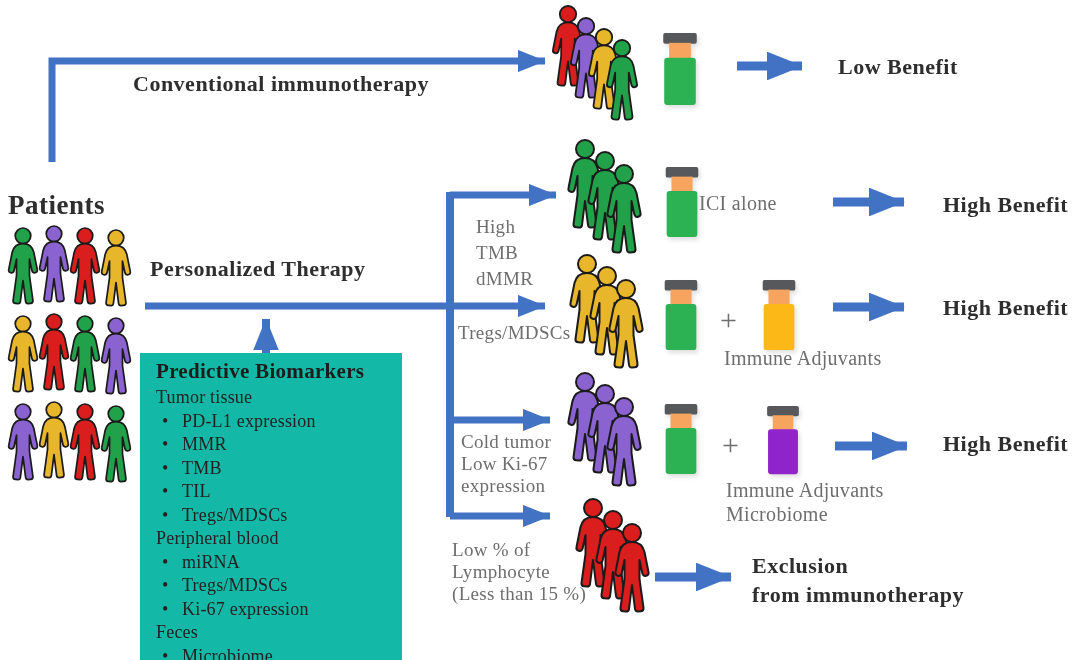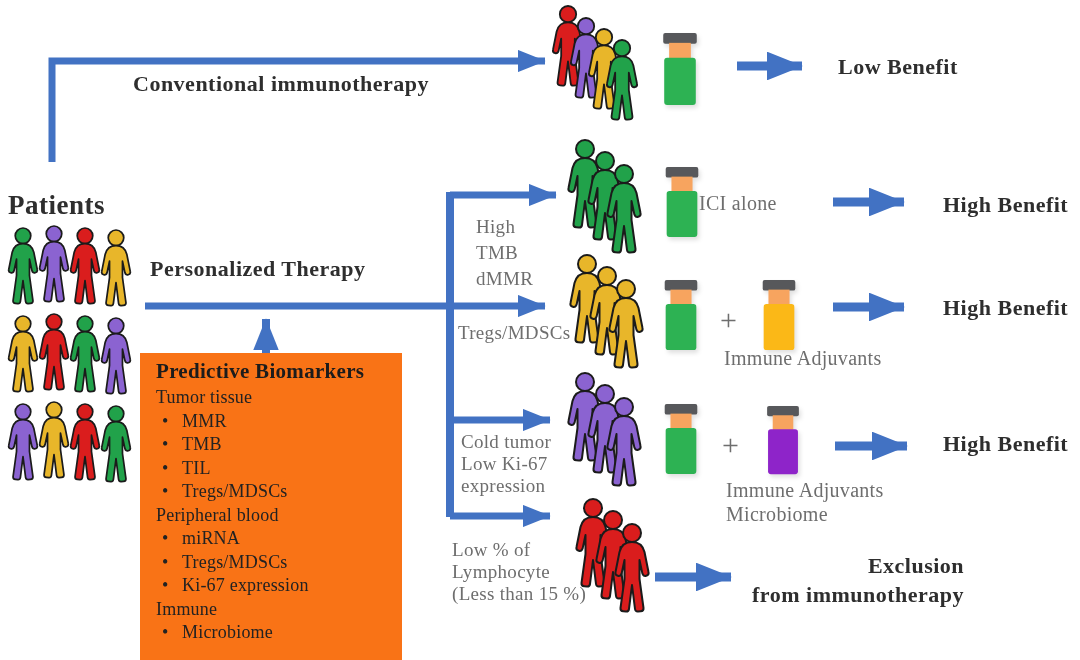--- a/index.html
+++ b/index.html
@@ -11,28 +11,28 @@
   .lbl{position:absolute;color:#2e2e2e;font-weight:600;font-size:22px;letter-spacing:.5px;white-space:nowrap;}
   .lbl-gray{position:absolute;color:#6e6e6e;font-weight:400;font-size:19px;letter-spacing:.3px;white-space:nowrap;line-height:26px;}
   .lbl-gray.tight{line-height:22px;}
   .plus{position:absolute;color:#6e6e6e;font-size:30px;font-weight:400;}
   .cluster{position:absolute;}
   .cluster svg{position:absolute;}
   .person-svg{overflow:visible;}
   .vial{position:absolute;filter:drop-shadow(2px 3px 2px rgba(0,0,0,0.12));}
   #bm-box{
     position:absolute;left:140px;top:353px;width:262px;height:307px;
-    background:#f97316;padding:6px 0 0 16px;box-sizing:border-box;
+    background:#14b8a6;padding:6px 0 0 16px;box-sizing:border-box;
   }
   #bm-box .bm-title{font-size:21px;font-weight:700;color:#1c1c1c;letter-spacing:.3px;margin-bottom:2px;}
   .bm-header{font-size:18px;color:#222;line-height:23.5px;letter-spacing:.2px;}
   .bm-item{font-size:18px;color:#222;line-height:23.5px;letter-spacing:.2px;}
   .bm-item .bullet{display:inline-block;width:26px;padding-left:6px;box-sizing:border-box;}
   .connectors{position:absolute;left:0;top:0;}
-  .two-line{line-height:29px;text-align:right;}
+  .two-line{line-height:29px;}
 </style>
 </head>
 <body>
 
 <div id="canvas">
 
   <svg width="0" height="0" style="position:absolute" aria-hidden="true">
     <defs>
       <symbol id="person" viewBox="0 0 44 92" overflow="visible">
         <circle cx="22" cy="11" r="9" stroke="#1b1b1b" stroke-width="2"></circle>
@@ -238,27 +238,28 @@
   </div>
   <div class="lbl two-line" style="left:752px;top:551px;">
     <div>Exclusion</div>
     <div>from immunotherapy</div>
   </div>
 
   <div id="bm-box">
     <div class="bm-title">Predictive Biomarkers</div>
 
     <div class="bm-header">Tumor tissue</div>
+    <div class="bm-item"><span class="bullet">•</span><span>PD-L1 expression</span></div>
     <div class="bm-item"><span class="bullet">•</span><span>MMR</span></div>
     <div class="bm-item"><span class="bullet">•</span><span>TMB</span></div>
     <div class="bm-item"><span class="bullet">•</span><span>TIL</span></div>
     <div class="bm-item"><span class="bullet">•</span><span>Tregs/MDSCs</span></div>
 
     <div class="bm-header">Peripheral blood</div>
     <div class="bm-item"><span class="bullet">•</span><span>miRNA</span></div>
     <div class="bm-item"><span class="bullet">•</span><span>Tregs/MDSCs</span></div>
     <div class="bm-item"><span class="bullet">•</span><span>Ki-67 expression</span></div>
 
-    <div class="bm-header">Immune</div>
+    <div class="bm-header">Feces</div>
     <div class="bm-item"><span class="bullet">•</span><span>Microbiome</span></div>
   </div>
 
 </div>
 
 </body></html>

